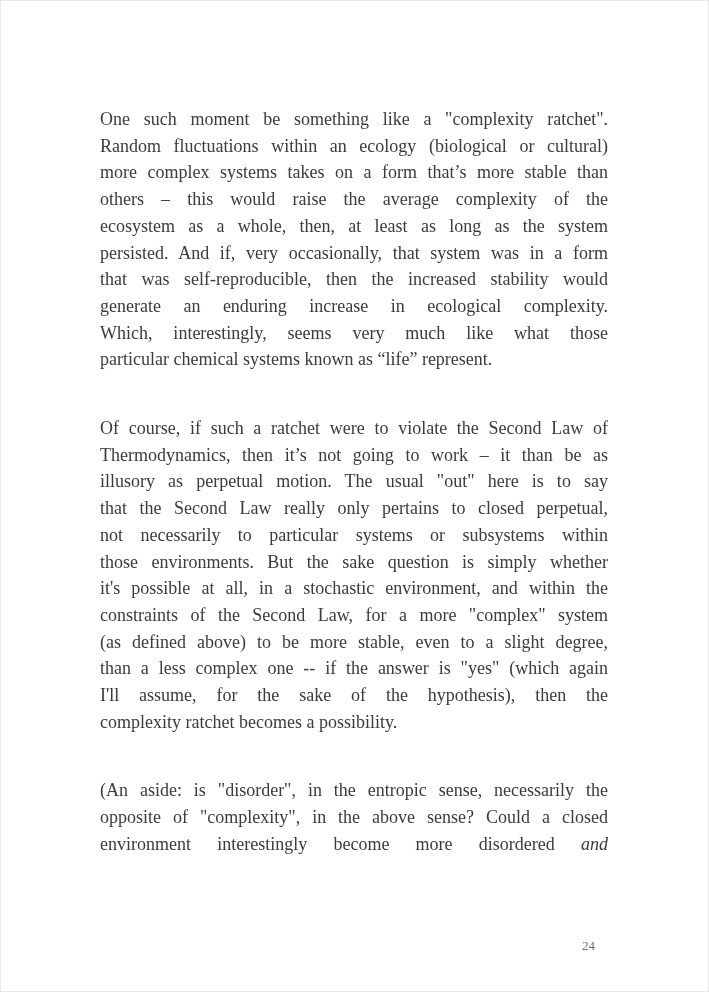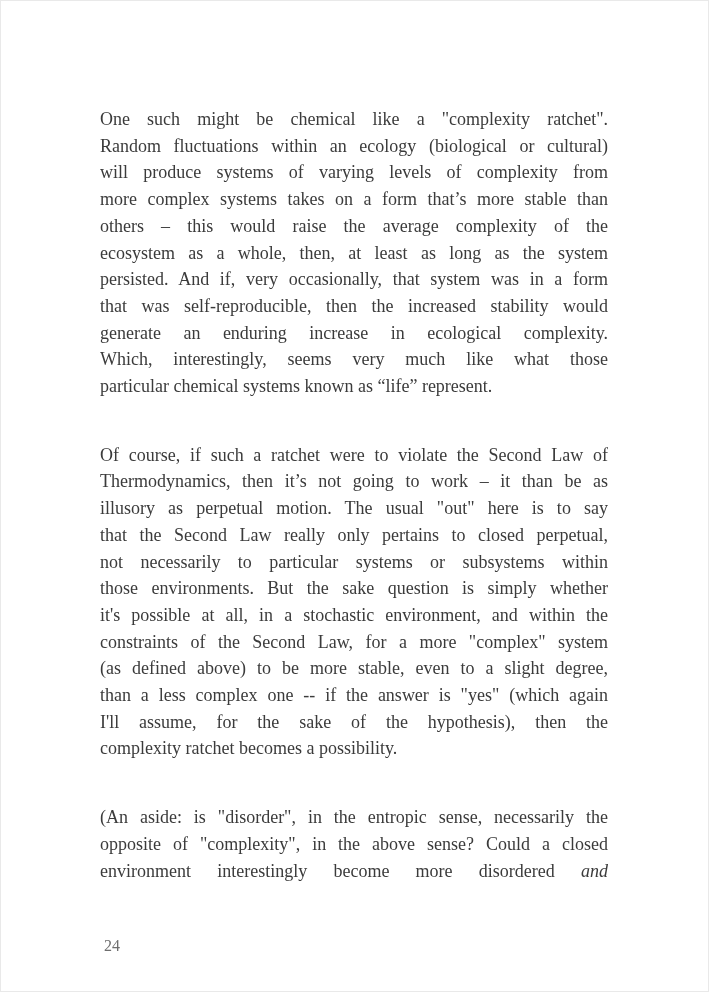--- a/index.html
+++ b/index.html
@@ -39,37 +39,36 @@
   }
   .line.last {
     text-align-last: left;
   }
   .em {
     font-style: italic;
   }
   .page-number {
     position: absolute;
     top: 938px;
-    left: 104px;
+    left: 87px;
     width: 508px;
-    text-align: left;
-    font-size: 16px;
+    text-align: right;
+    font-size: 13px;
     line-height: 16px;
     color: #6e6e6e;
   }
 </style>
 </head>
 <body>
 
 <div class="sheet">
   <div class="text-block">
     <p>
-        <span class="line"><span>One such might be chemical like a "complexity ratchet".</span></span>
+        <span class="line"><span>One such moment be something like a "complexity ratchet".</span></span>
         <span class="line"><span>Random fluctuations within an ecology (biological or cultural)</span></span>
-        <span class="line"><span>will produce systems of varying levels of complexity from</span></span>
         <span class="line"><span>more complex systems takes on a form that’s more stable than</span></span>
         <span class="line"><span>others – this would raise the average complexity of the</span></span>
         <span class="line"><span>ecosystem as a whole, then, at least as long as the system</span></span>
         <span class="line"><span>persisted. And if, very occasionally, that system was in a form</span></span>
         <span class="line"><span>that was self-reproducible, then the increased stability would</span></span>
         <span class="line"><span>generate an enduring increase in ecological complexity.</span></span>
         <span class="line"><span>Which, interestingly, seems very much like what those</span></span>
         <span class="line last"><span>particular chemical systems known as “life” represent.</span></span>
       </p>
     <p>

